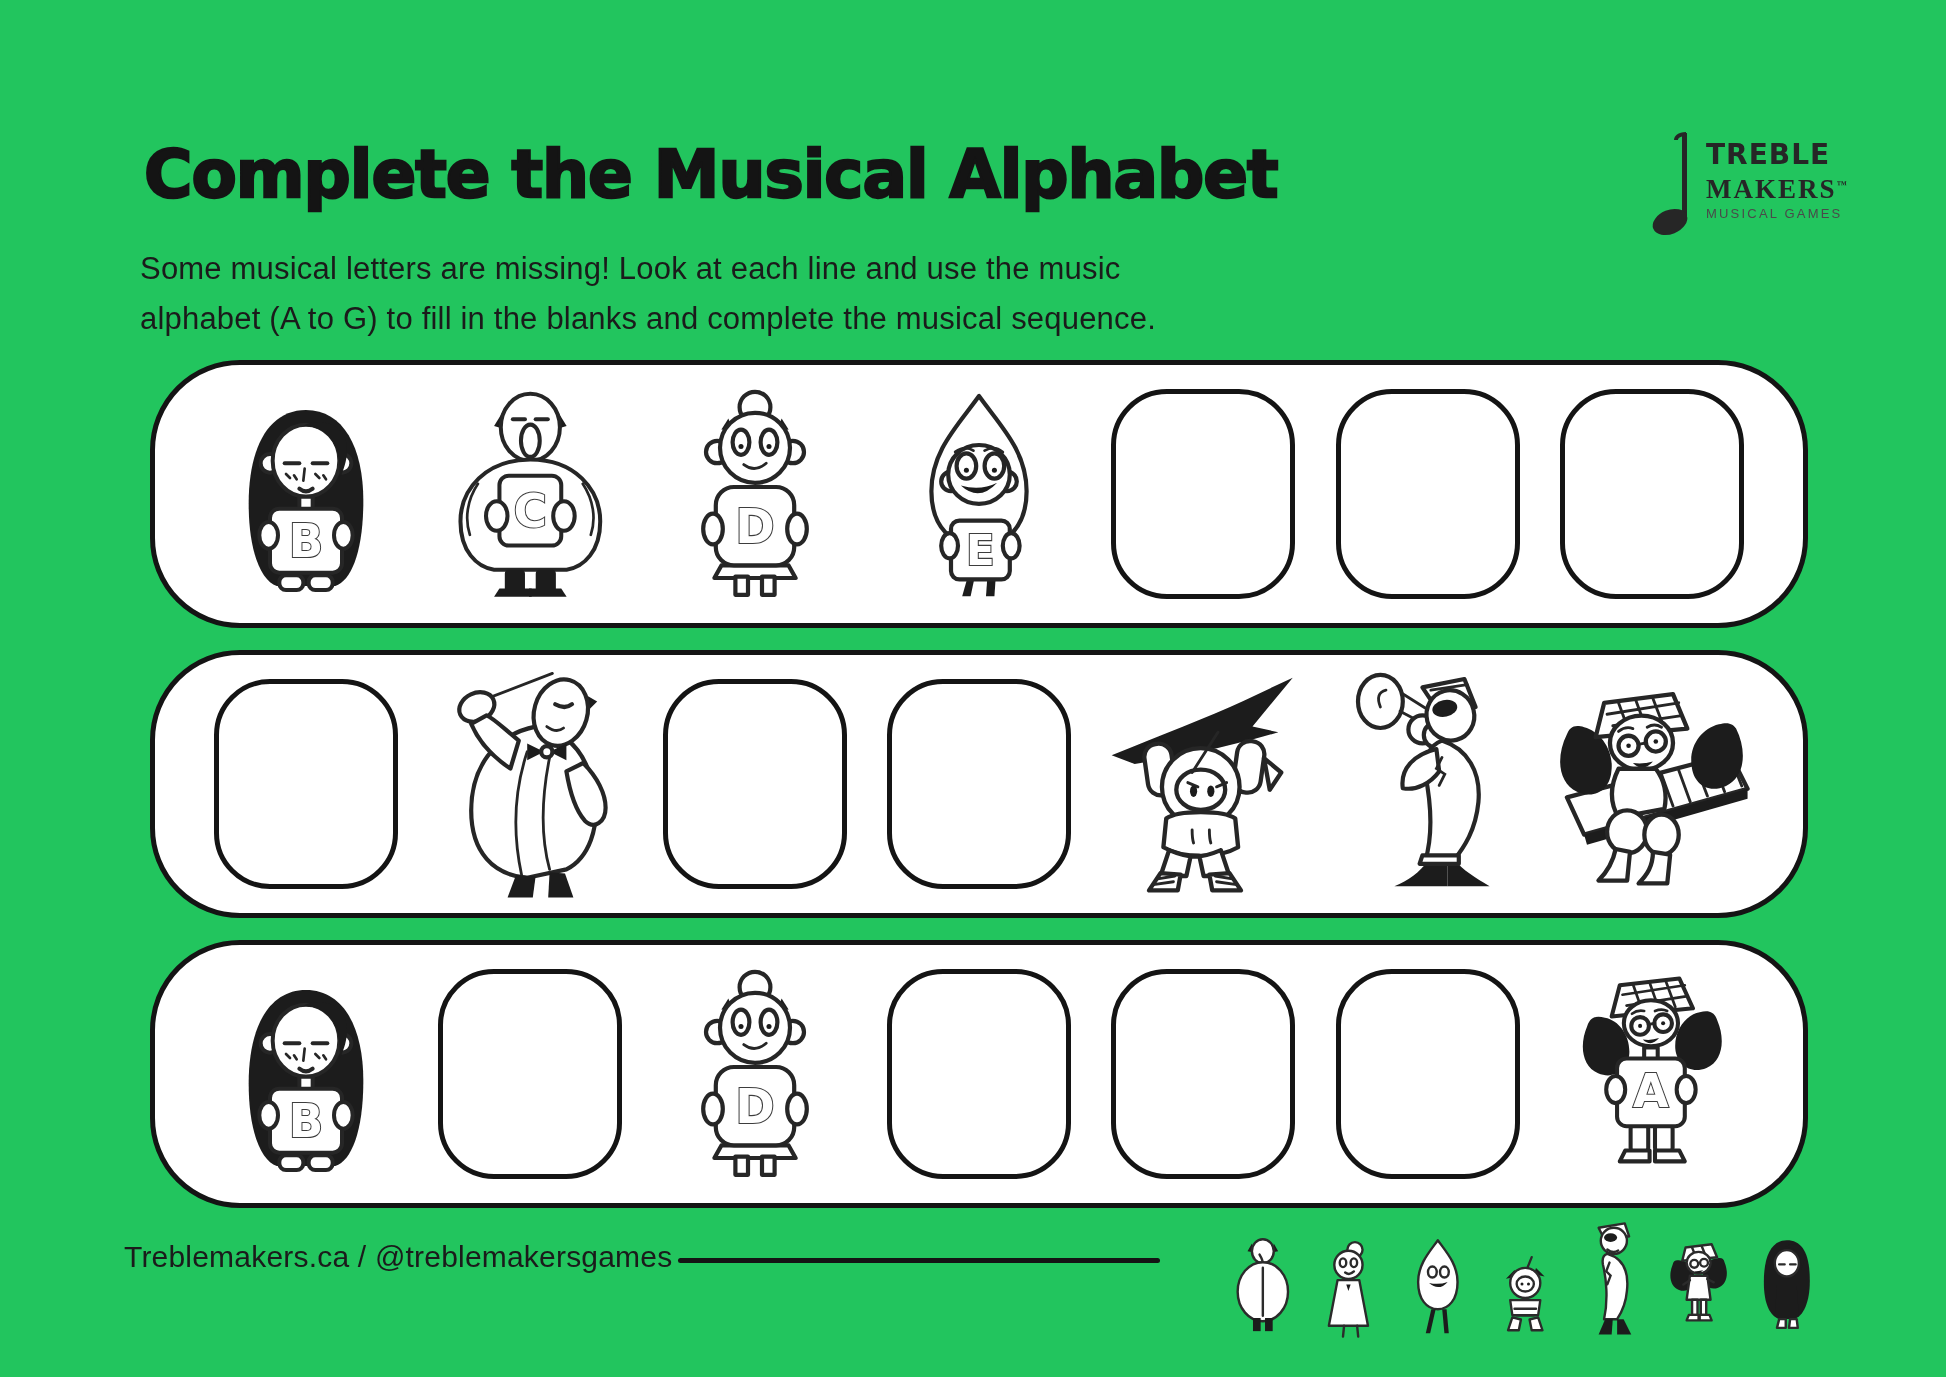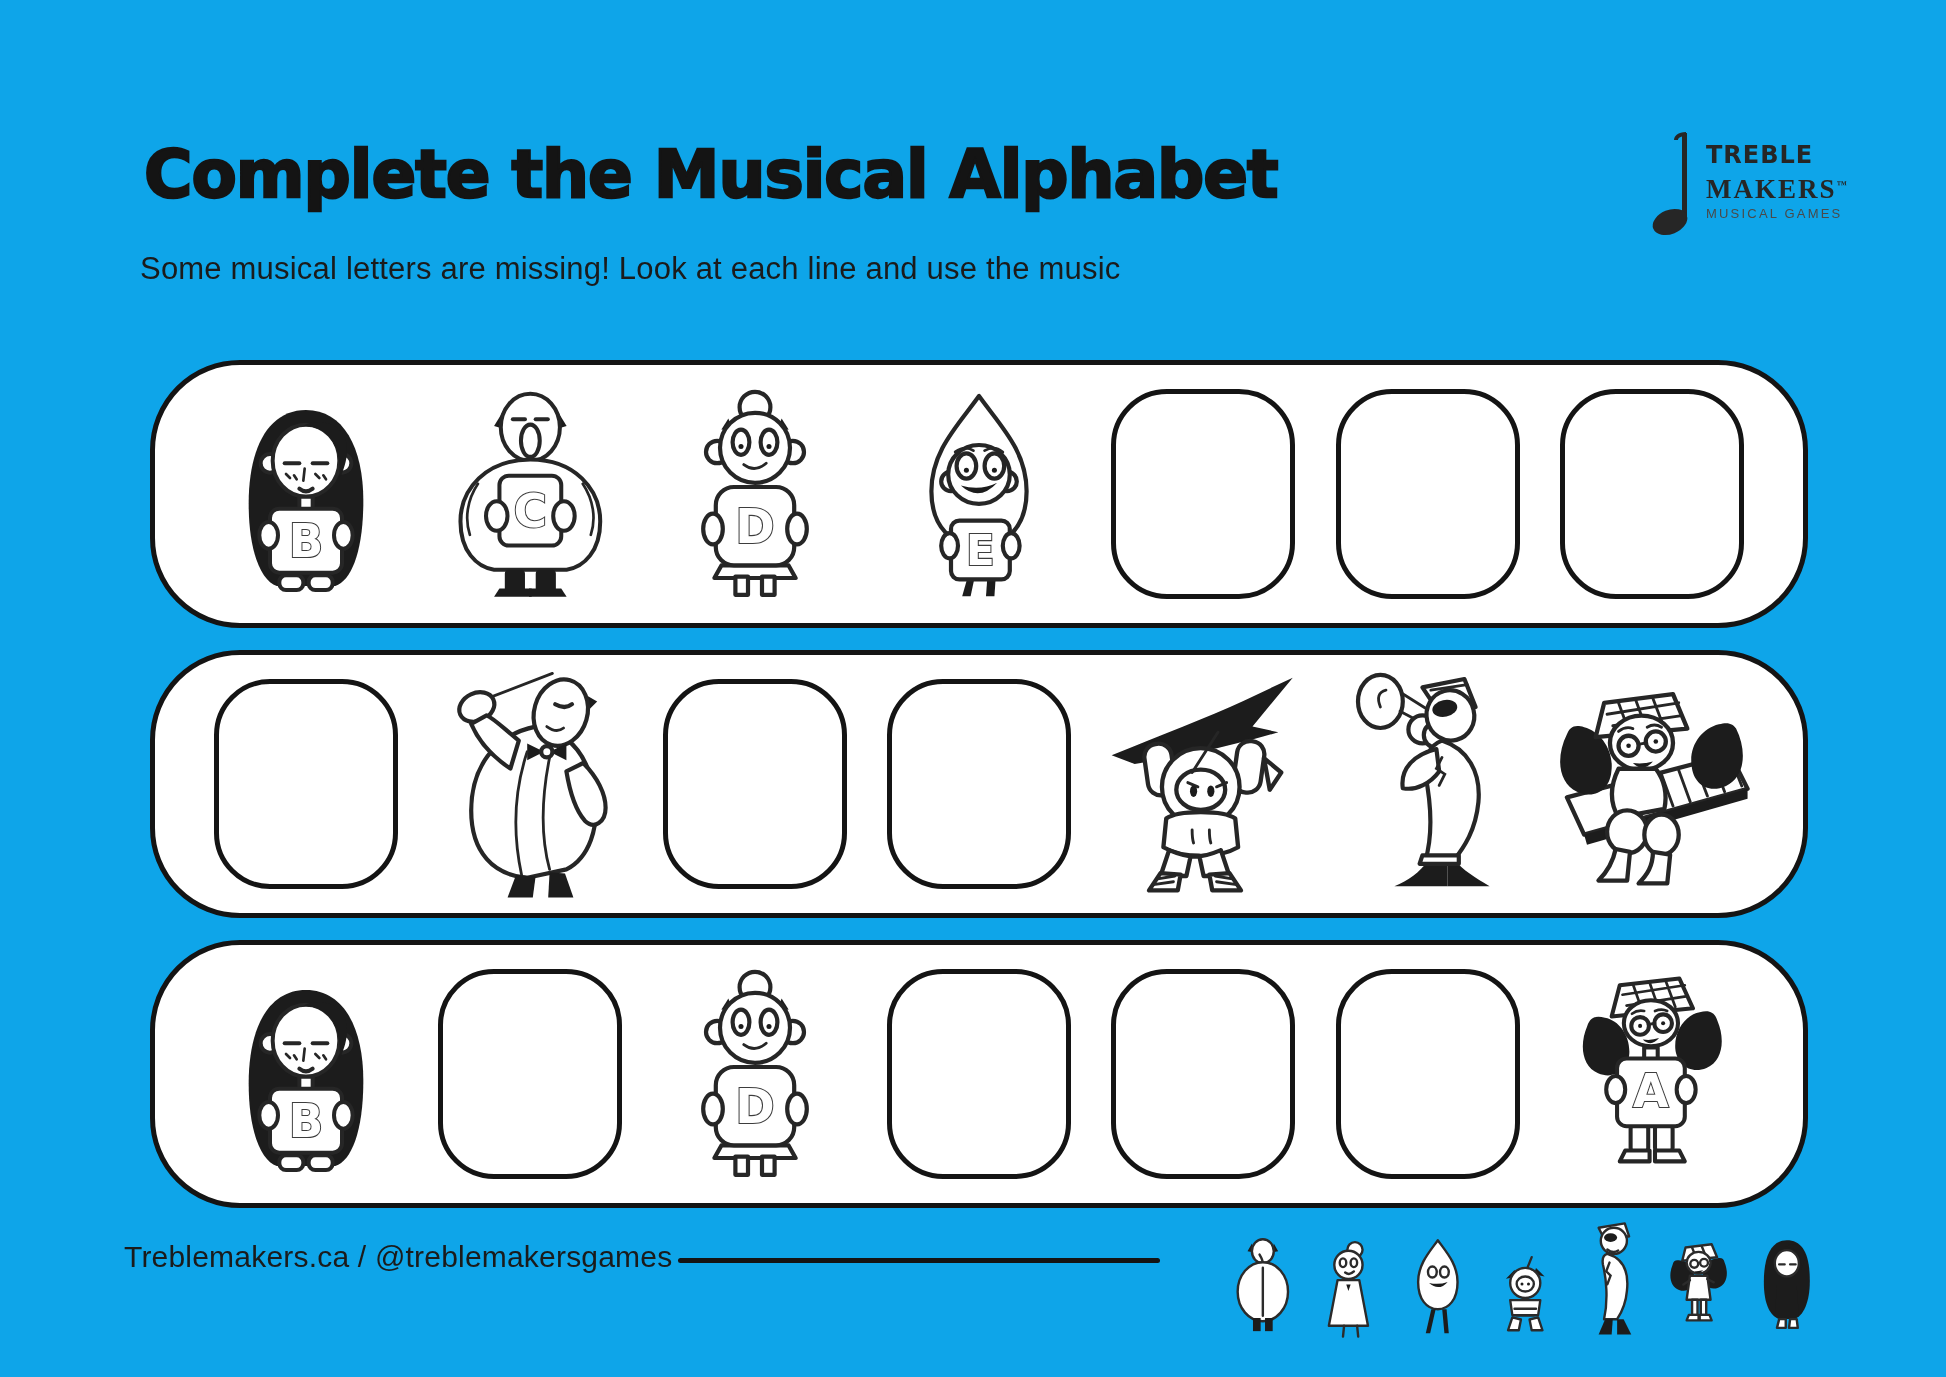--- a/index.html
+++ b/index.html
@@ -1,31 +1,31 @@
 <!DOCTYPE html>
 <html><head>
 <meta charset="utf-8">
 <style>
   html,body{margin:0;padding:0;background:#ffffff;}
-  .sheet{position:relative;width:1946px;height:1377px;background:#0ea5e9;overflow:hidden;
+  .sheet{position:relative;width:1946px;height:1377px;background:#22c55e;overflow:hidden;
          font-family:"Liberation Sans",sans-serif;color:#1d1d1b;}
 
   
   .title{position:absolute;left:144px;top:136px;font-family:"DejaVu Sans",sans-serif;
          font-weight:800;font-size:66px;letter-spacing:-1px;color:#141414;
          -webkit-text-stroke:2.4px #141414;white-space:nowrap;}
   .instructions{position:absolute;left:140px;top:244px;font-size:31px;line-height:50px;
          color:#1b1b1b;letter-spacing:.2px;}
   .instructions span{display:block;}
 
   
   .logo{position:absolute;left:1648px;top:130px;display:flex;align-items:flex-start;}
   .logo-note{height:112px;width:52px;}
   .logo-text{margin-left:6px;margin-top:10px;}
-  .logo-treble{font-family:"DejaVu Sans",sans-serif;font-weight:bold;font-size:24px;
+  .logo-treble{font-family:"DejaVu Sans",sans-serif;font-weight:bold;font-size:28px;
          letter-spacing:1px;color:#262626;line-height:30px;}
   .logo-makers{font-family:Liberation Serif, serif;font-weight:800;font-size:27px;
          letter-spacing:2px;color:#262626;line-height:30px;}
   .logo-makers .tm{font-size:10px;vertical-align:super;letter-spacing:0;}
   .logo-sub{font-size:13px;letter-spacing:2.2px;color:#4a4a4a;margin-top:2px;}
 
   
   .rows{position:absolute;left:150px;top:360px;width:1658px;}
   .row{box-sizing:border-box;height:268px;border:5px solid #141414;border-radius:90px;
        margin-bottom:22px;display:flex;align-items:center;justify-content:space-between;
@@ -70,20 +70,21 @@
     </svg>
     <div class="logo-text">
       <div class="logo-treble">TREBLE</div>
       <div class="logo-makers"><span>MAKERS</span><span class="tm">™</span></div>
       <div class="logo-sub">MUSICAL GAMES</div>
     </div>
   </div>
 
   <div class="instructions">
     <span>Some musical letters are missing! Look at each line and use the music</span>
+    <span>alphabet (A to G) to fill in the blanks and complete the musical sequence.</span>
   </div>
 
   <div class="rows">
 
     <div class="row">
 
       <div class="cell">
         <svg class="char h200" viewBox="0 0 120 150">
           <path class="ink" d="M60,12 C32,12 17,40 17,82 C17,120 27,140 38,144 L82,144 C94,140 103,118 103,80 C103,40 88,12 60,12 Z"></path>
           <circle class="paper" cx="33" cy="52" r="7"></circle>

